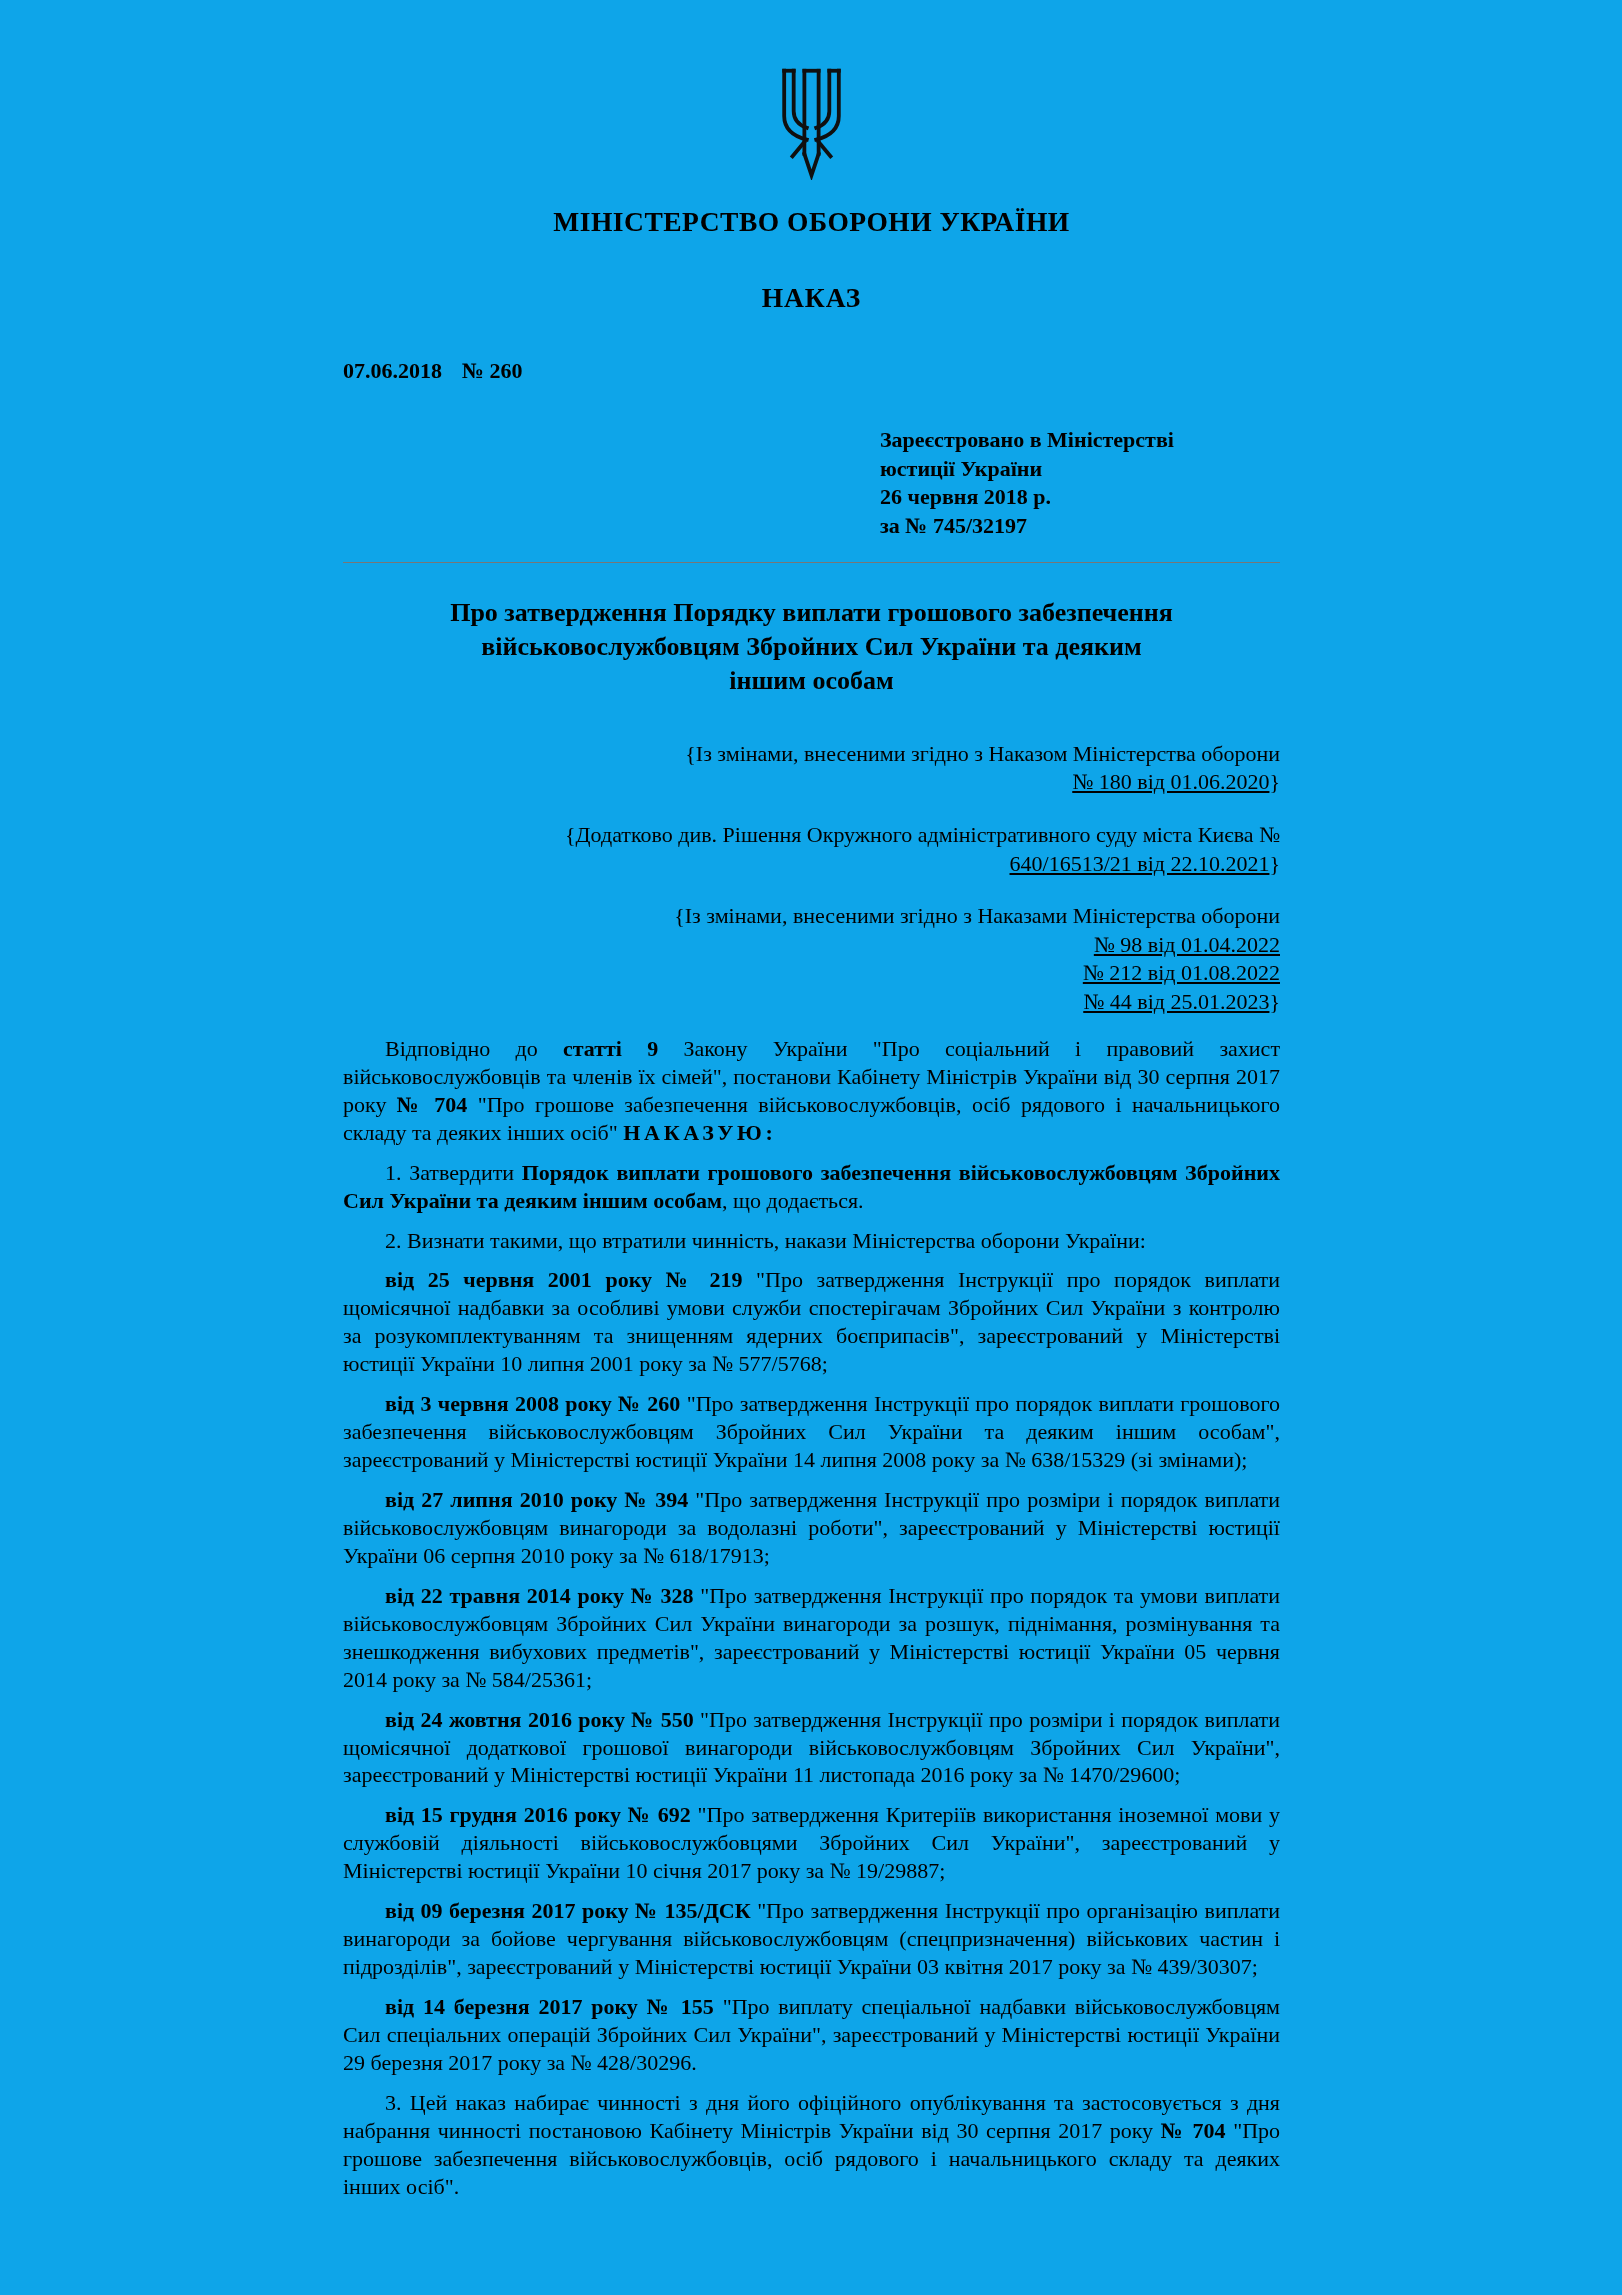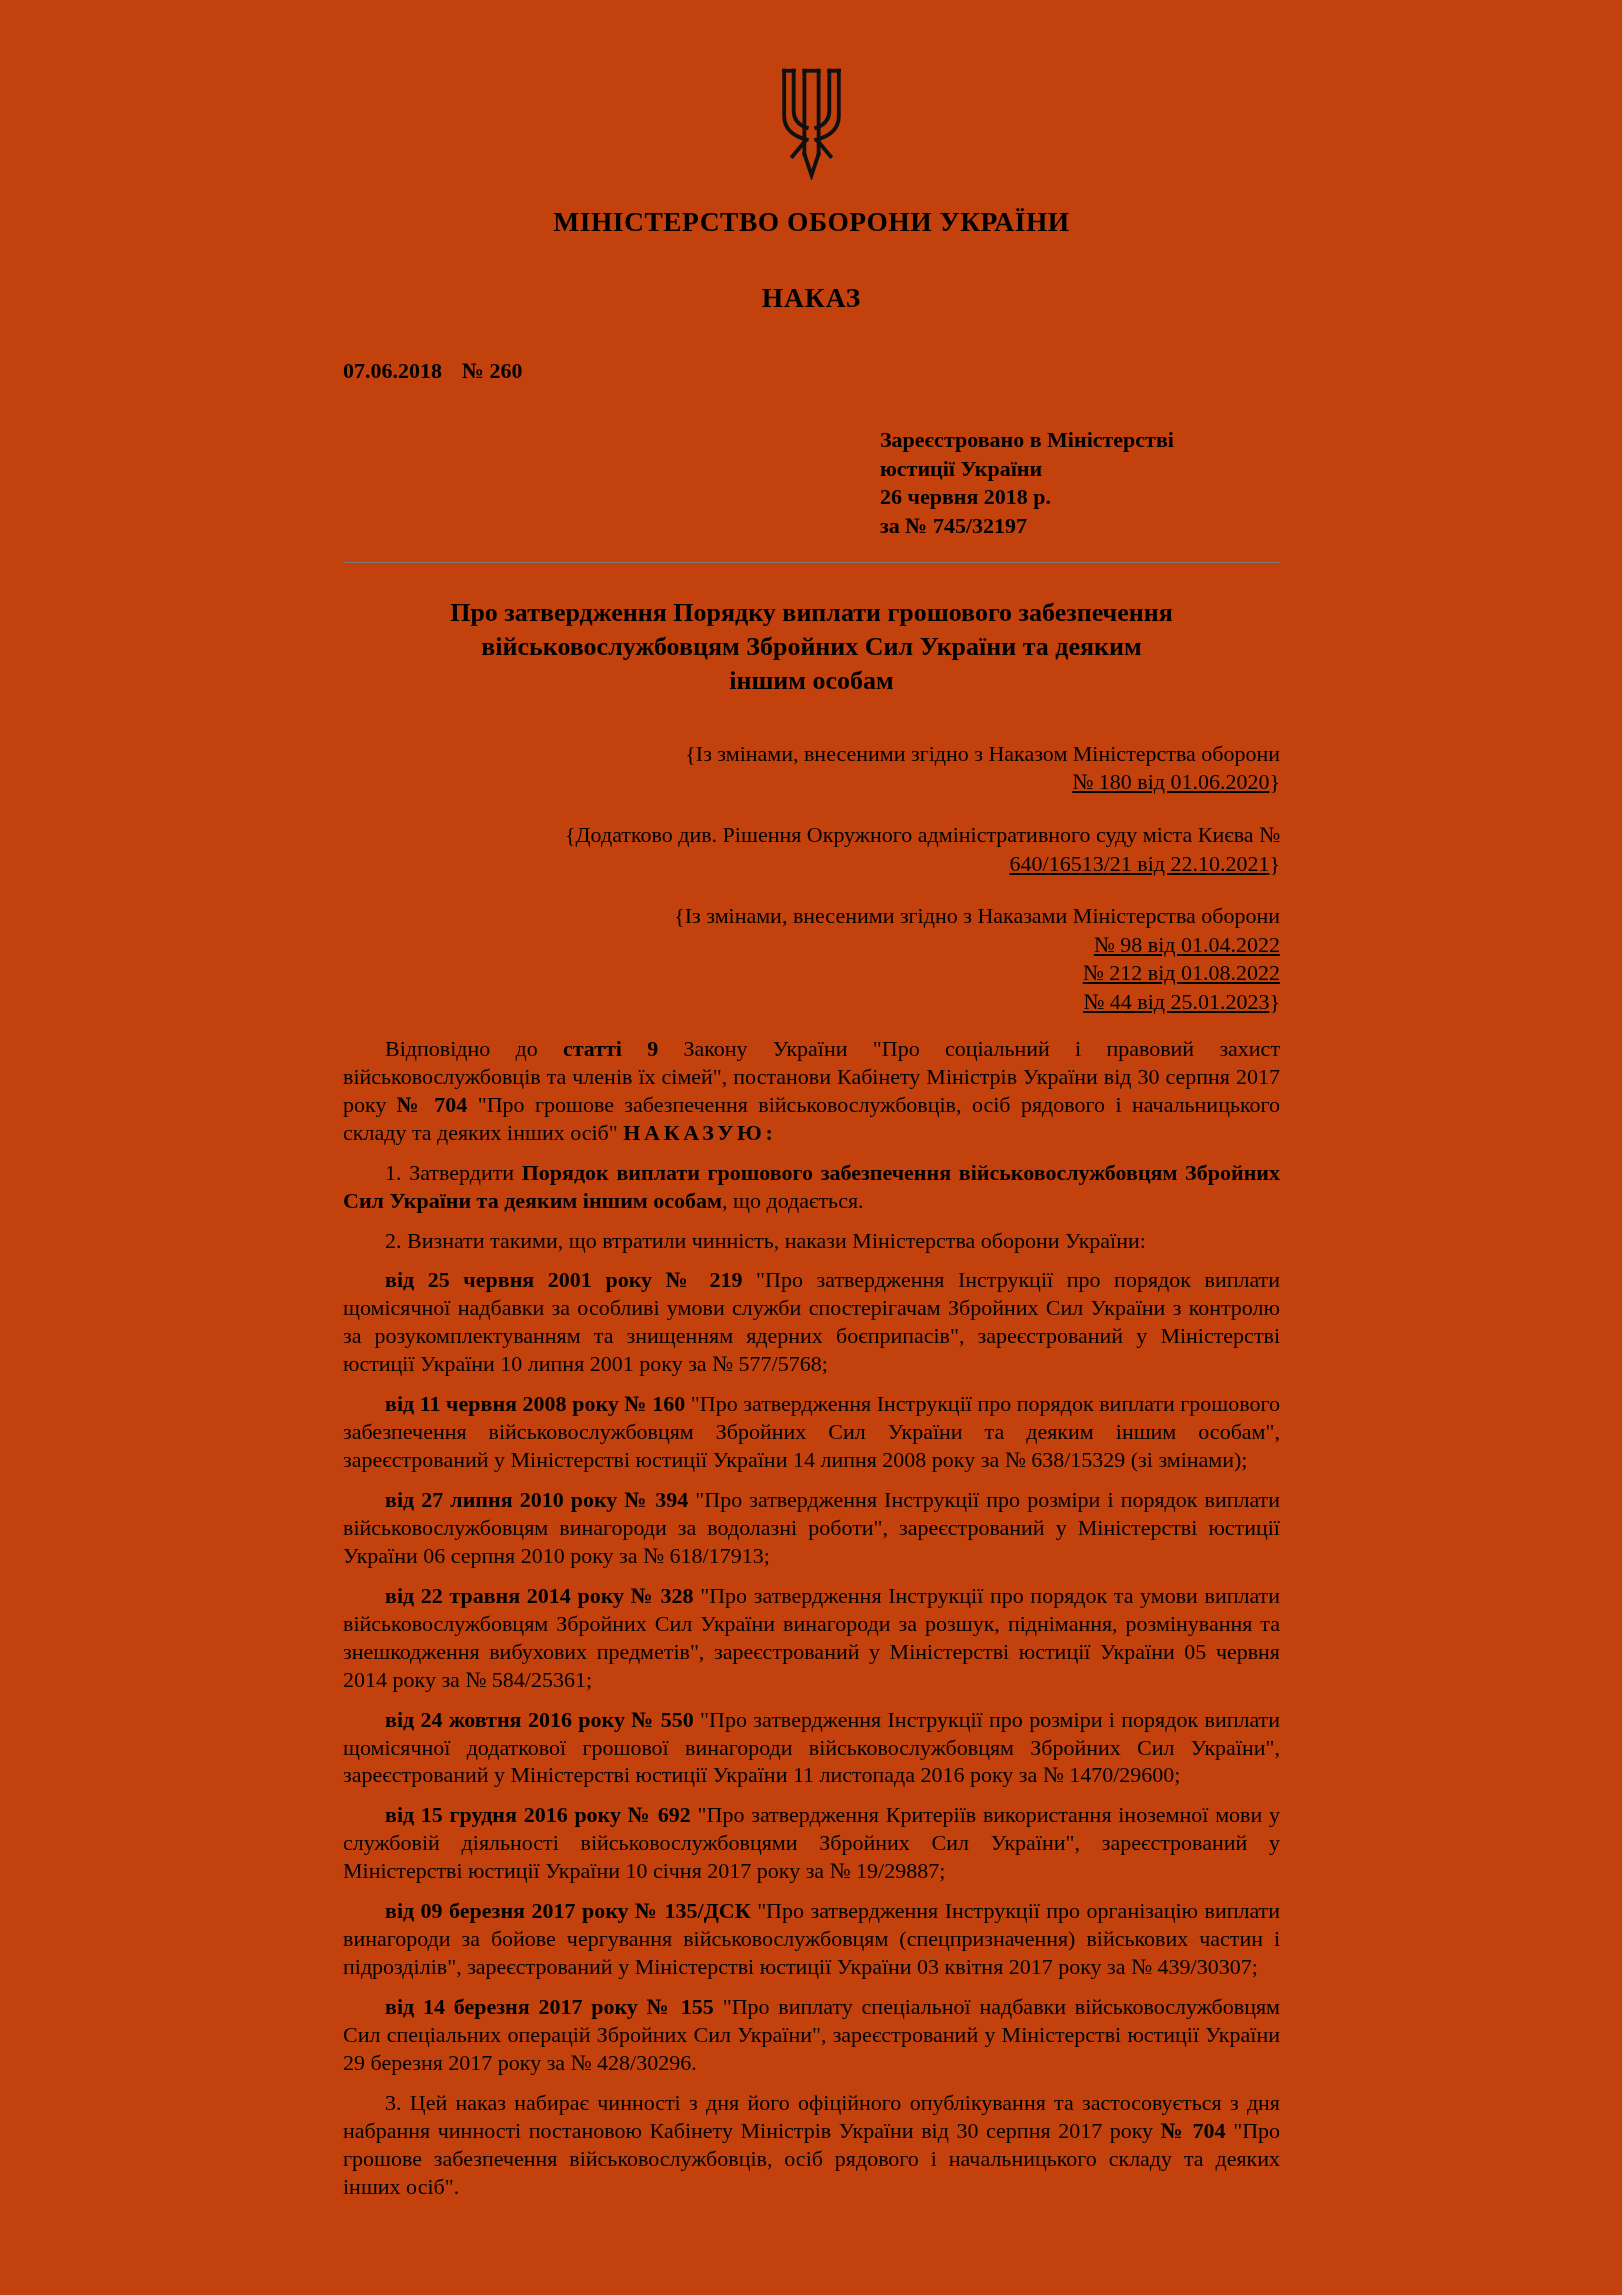--- a/index.html
+++ b/index.html
@@ -6,21 +6,21 @@
   body {
     font-family: "Liberation Serif", "DejaVu Serif", serif;
     color: #000;
   }
   .page {
     width: 1623px;
     height: 2296px;
     box-sizing: border-box;
     padding-top: 66px;
     overflow: hidden;
-    background: #c2410c;
+    background: #0ea5e9;
     margin: 0 auto;
     position: relative;
   }
   .content {
     width: 937px;
     margin: 0 auto;
   }
   .emblem { text-align: center; }
   .emblem svg { display: inline-block; }
 
@@ -168,21 +168,21 @@
       <p class="para">
         <span>1. Затвердити </span><b>Порядок виплати грошового забезпечення військовослужбовцям Збройних Сил України та деяким іншим особам</b><span>, що додається.</span>
       </p>
 
       <p class="para">2. Визнати такими, що втратили чинність, накази Міністерства оборони України:</p>
 
       <p class="para">
         <b>від 25 червня 2001 року № 219</b><span> "Про затвердження Інструкції про порядок виплати щомісячної надбавки за особливі умови служби спостерігачам Збройних Сил України з контролю за розукомплектуванням та знищенням ядерних боєприпасів", зареєстрований у Міністерстві юстиції України 10 липня 2001 року за № 577/5768;</span>
       </p>
       <p class="para">
-        <b>від 11 червня 2008 року № 160</b><span> "Про затвердження Інструкції про порядок виплати грошового забезпечення військовослужбовцям Збройних Сил України та деяким іншим особам", зареєстрований у Міністерстві юстиції України 14 липня 2008 року за № 638/15329 (зі змінами);</span>
+        <b>від 3 червня 2008 року № 260</b><span> "Про затвердження Інструкції про порядок виплати грошового забезпечення військовослужбовцям Збройних Сил України та деяким іншим особам", зареєстрований у Міністерстві юстиції України 14 липня 2008 року за № 638/15329 (зі змінами);</span>
       </p>
       <p class="para">
         <b>від 27 липня 2010 року № 394</b><span> "Про затвердження Інструкції про розміри і порядок виплати військовослужбовцям винагороди за водолазні роботи", зареєстрований у Міністерстві юстиції України 06 серпня 2010 року за № 618/17913;</span>
       </p>
       <p class="para">
         <b>від 22 травня 2014 року № 328</b><span> "Про затвердження Інструкції про порядок та умови виплати військовослужбовцям Збройних Сил України винагороди за розшук, піднімання, розмінування та знешкодження вибухових предметів", зареєстрований у Міністерстві юстиції України 05 червня 2014 року за № 584/25361;</span>
       </p>
       <p class="para">
         <b>від 24 жовтня 2016 року № 550</b><span> "Про затвердження Інструкції про розміри і порядок виплати щомісячної додаткової грошової винагороди військовослужбовцям Збройних Сил України", зареєстрований у Міністерстві юстиції України 11 листопада 2016 року за № 1470/29600;</span>
       </p>

